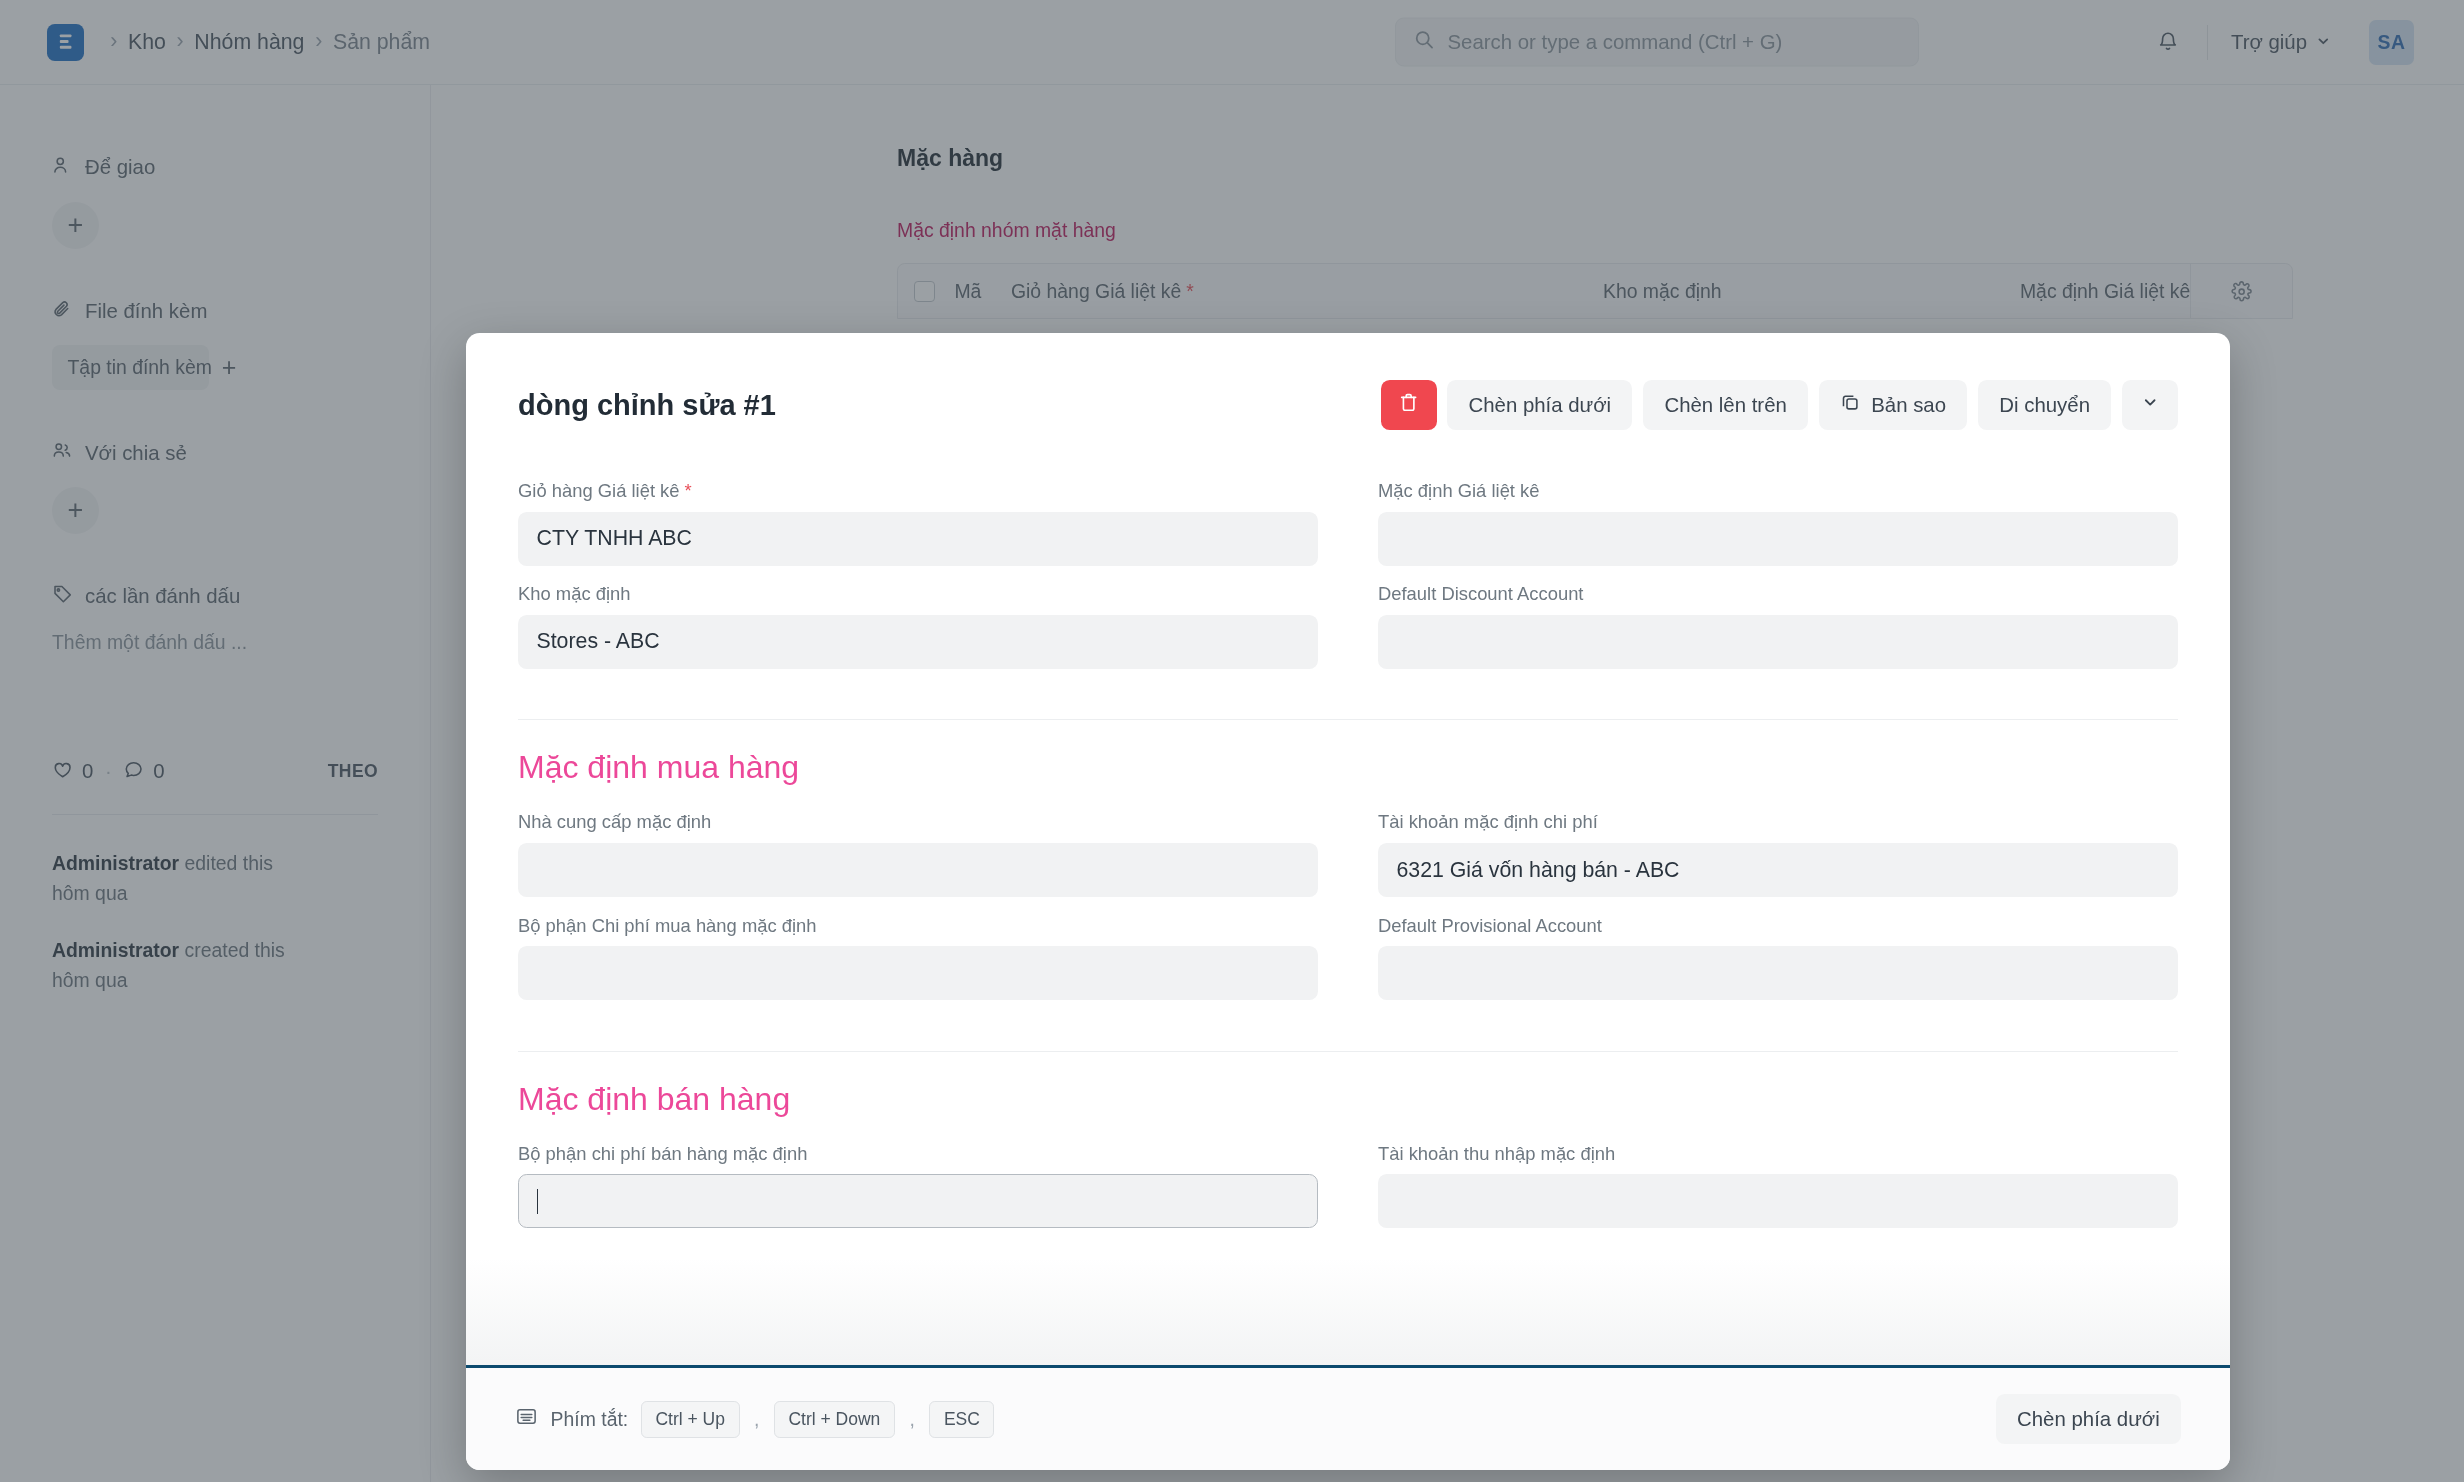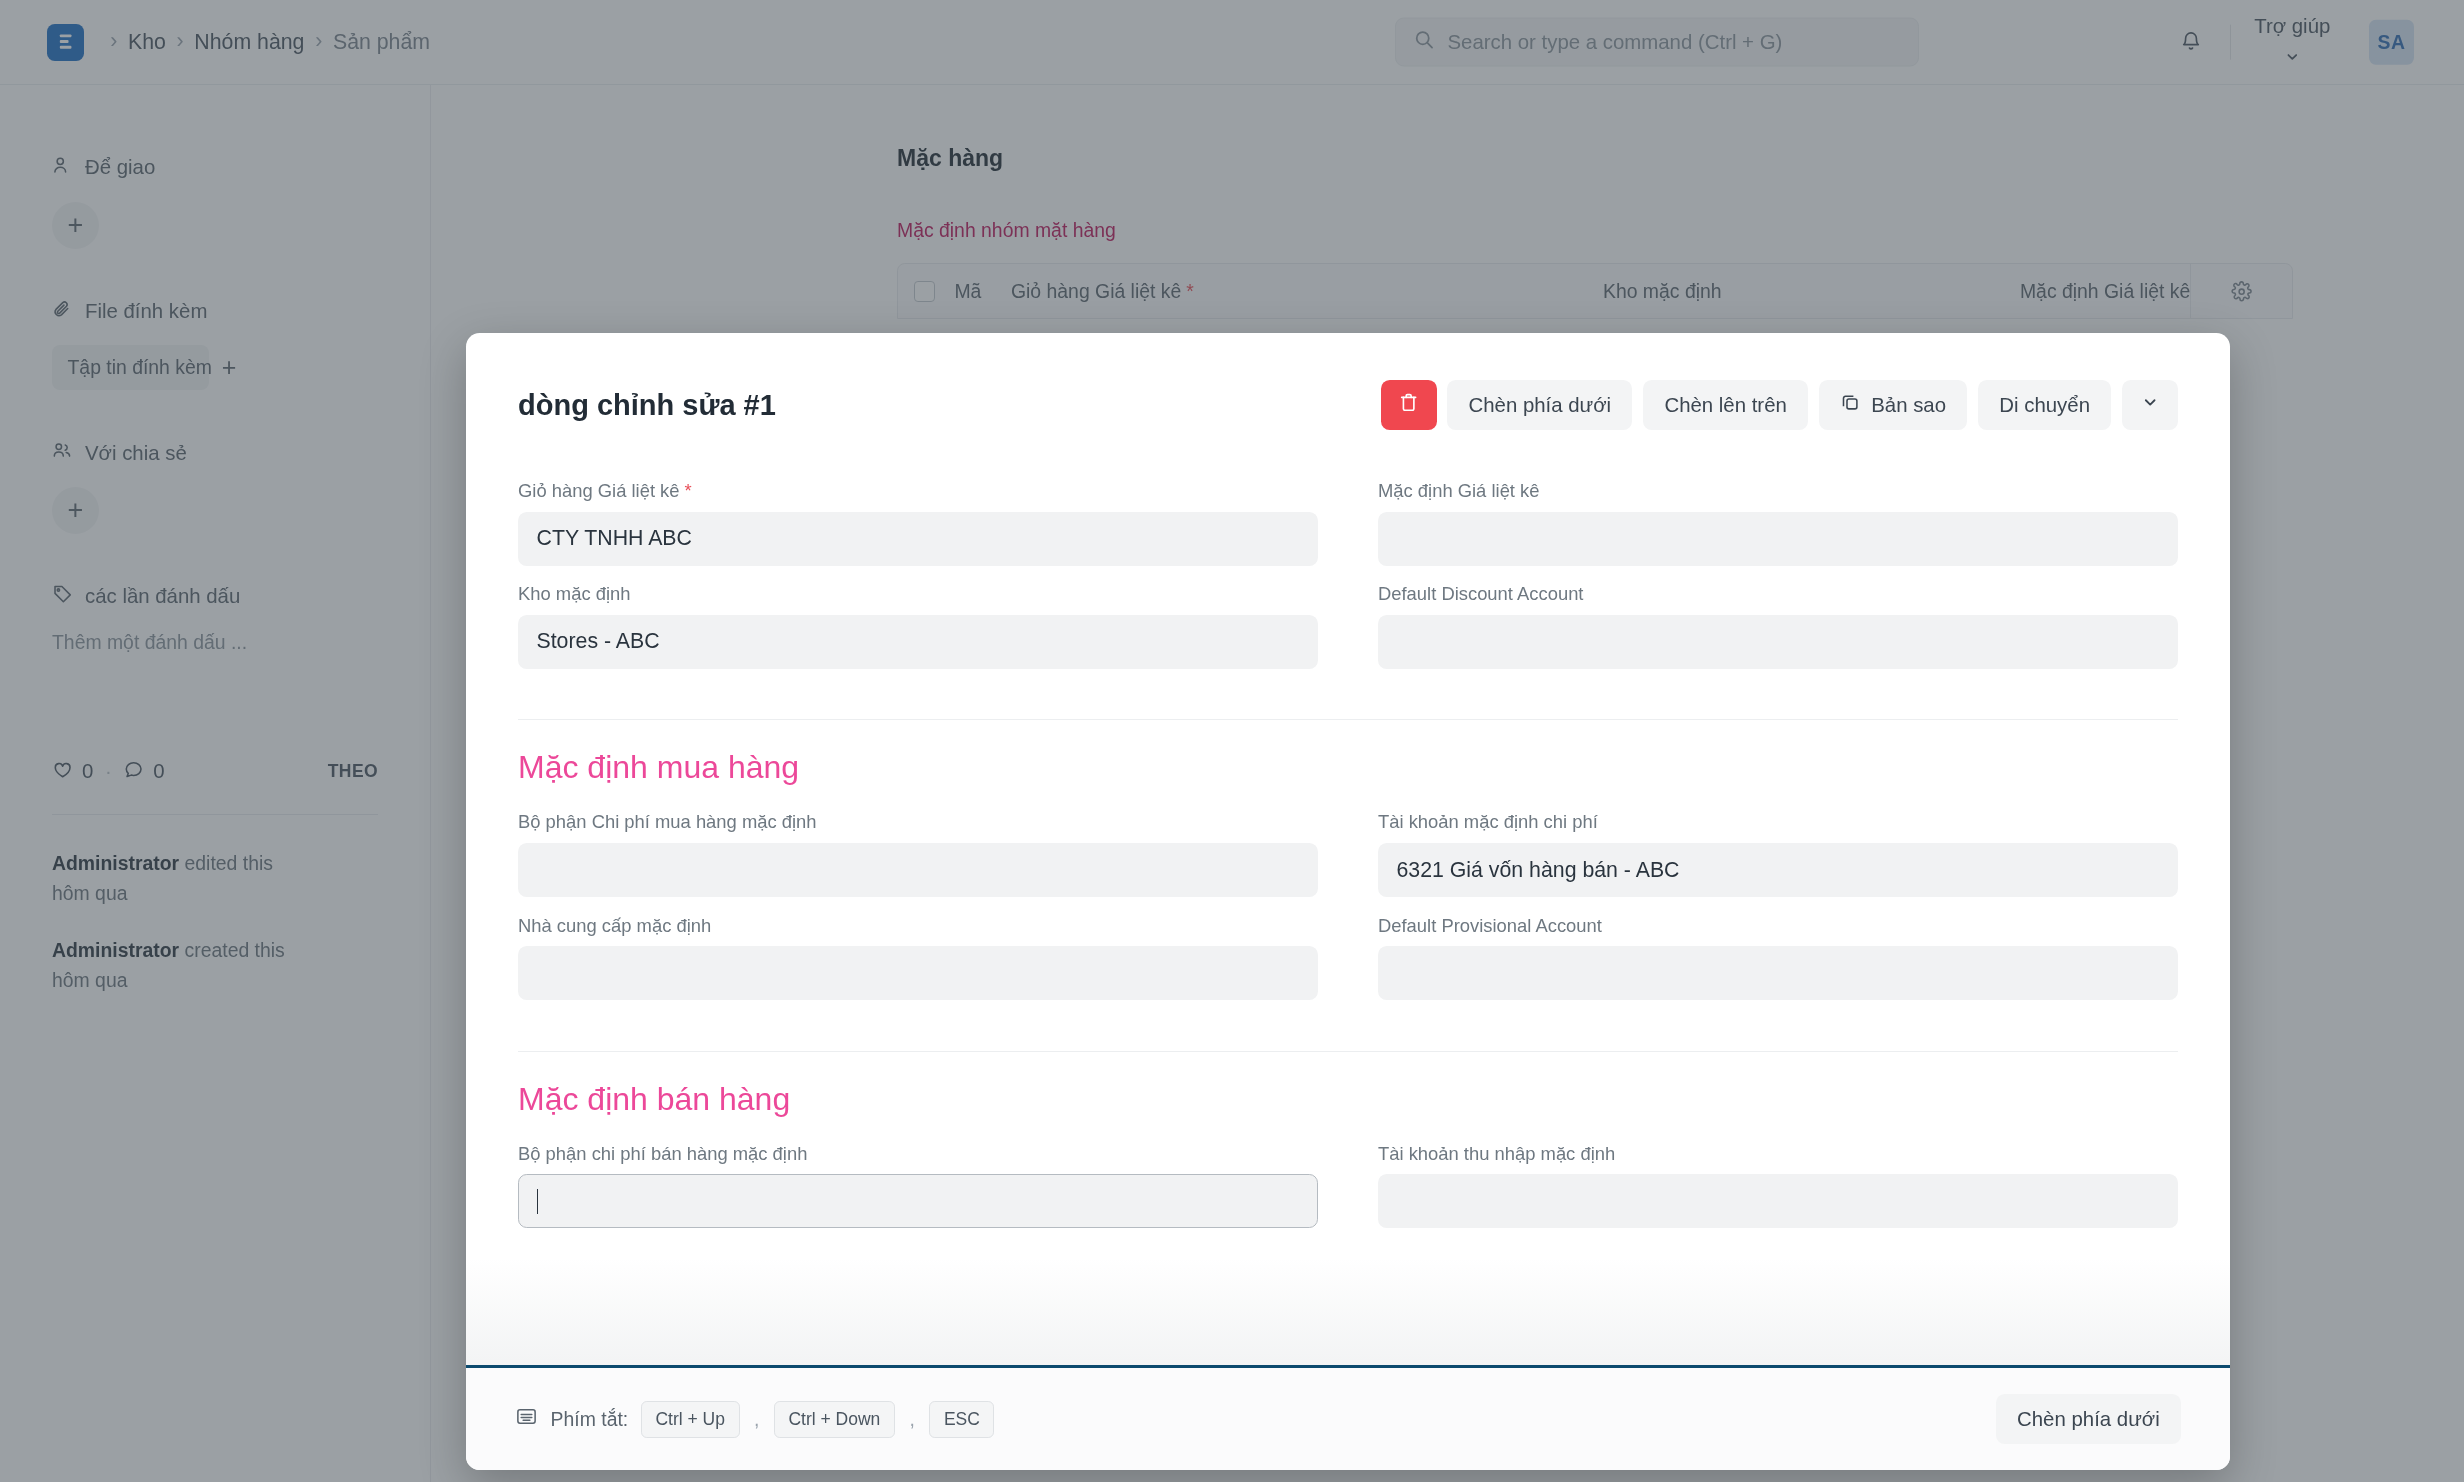--- a/index.html
+++ b/index.html
@@ -50,21 +50,21 @@
   .nav-center .ph { font-size: 20.4px; color: #8b949d; white-space: nowrap; }
 
   .nav-right {
     position: absolute; right: 50px; top: 50%; transform: translateY(-50%);
     display: flex; align-items: center; gap: 0;
   }
   .bell-btn { width: 50px; height: 50px; display: flex; align-items: center; justify-content: center; }
   .nav-divider { width: 1px; height: 35px; background: #e3e6e9; margin: 0 13.6px; }
   .help {
     display: flex; align-items: center; gap: 8.7px;
-    font-size: 20.4px; color: #4a5560; padding: 0 9.7px; flex-direction: column;
+    font-size: 20.4px; color: #4a5560; padding: 0 9.7px;
   }
   .avatar {
     width: 45px; height: 45px; border-radius: 6.8px;
     background: #d6e4f4; color: #2f6cb3;
     display: flex; align-items: center; justify-content: center;
     font-size: 19.4px; font-weight: 700; letter-spacing: 0.5px;
     margin-left: 29px;
   }
 
   
@@ -465,25 +465,25 @@
       </div>
     </div>
 
     <div class="sec-div"></div>
 
     <div>
       <div class="sec-title">Mặc định mua hàng</div>
       <div class="cols">
         <div class="col">
           <div class="field">
+            <div class="field-label">Nhà cung cấp mặc định</div>
+            <div class="field-input"></div>
+          </div>
+          <div class="field">
             <div class="field-label">Bộ phận Chi phí mua hàng mặc định</div>
-            <div class="field-input"></div>
-          </div>
-          <div class="field">
-            <div class="field-label">Nhà cung cấp mặc định</div>
             <div class="field-input"></div>
           </div>
         </div>
         <div class="col">
           <div class="field">
             <div class="field-label">Tài khoản mặc định chi phí</div>
             <div class="field-input">6321 Giá vốn hàng bán - ABC</div>
           </div>
           <div class="field">
             <div class="field-label">Default Provisional Account</div>

